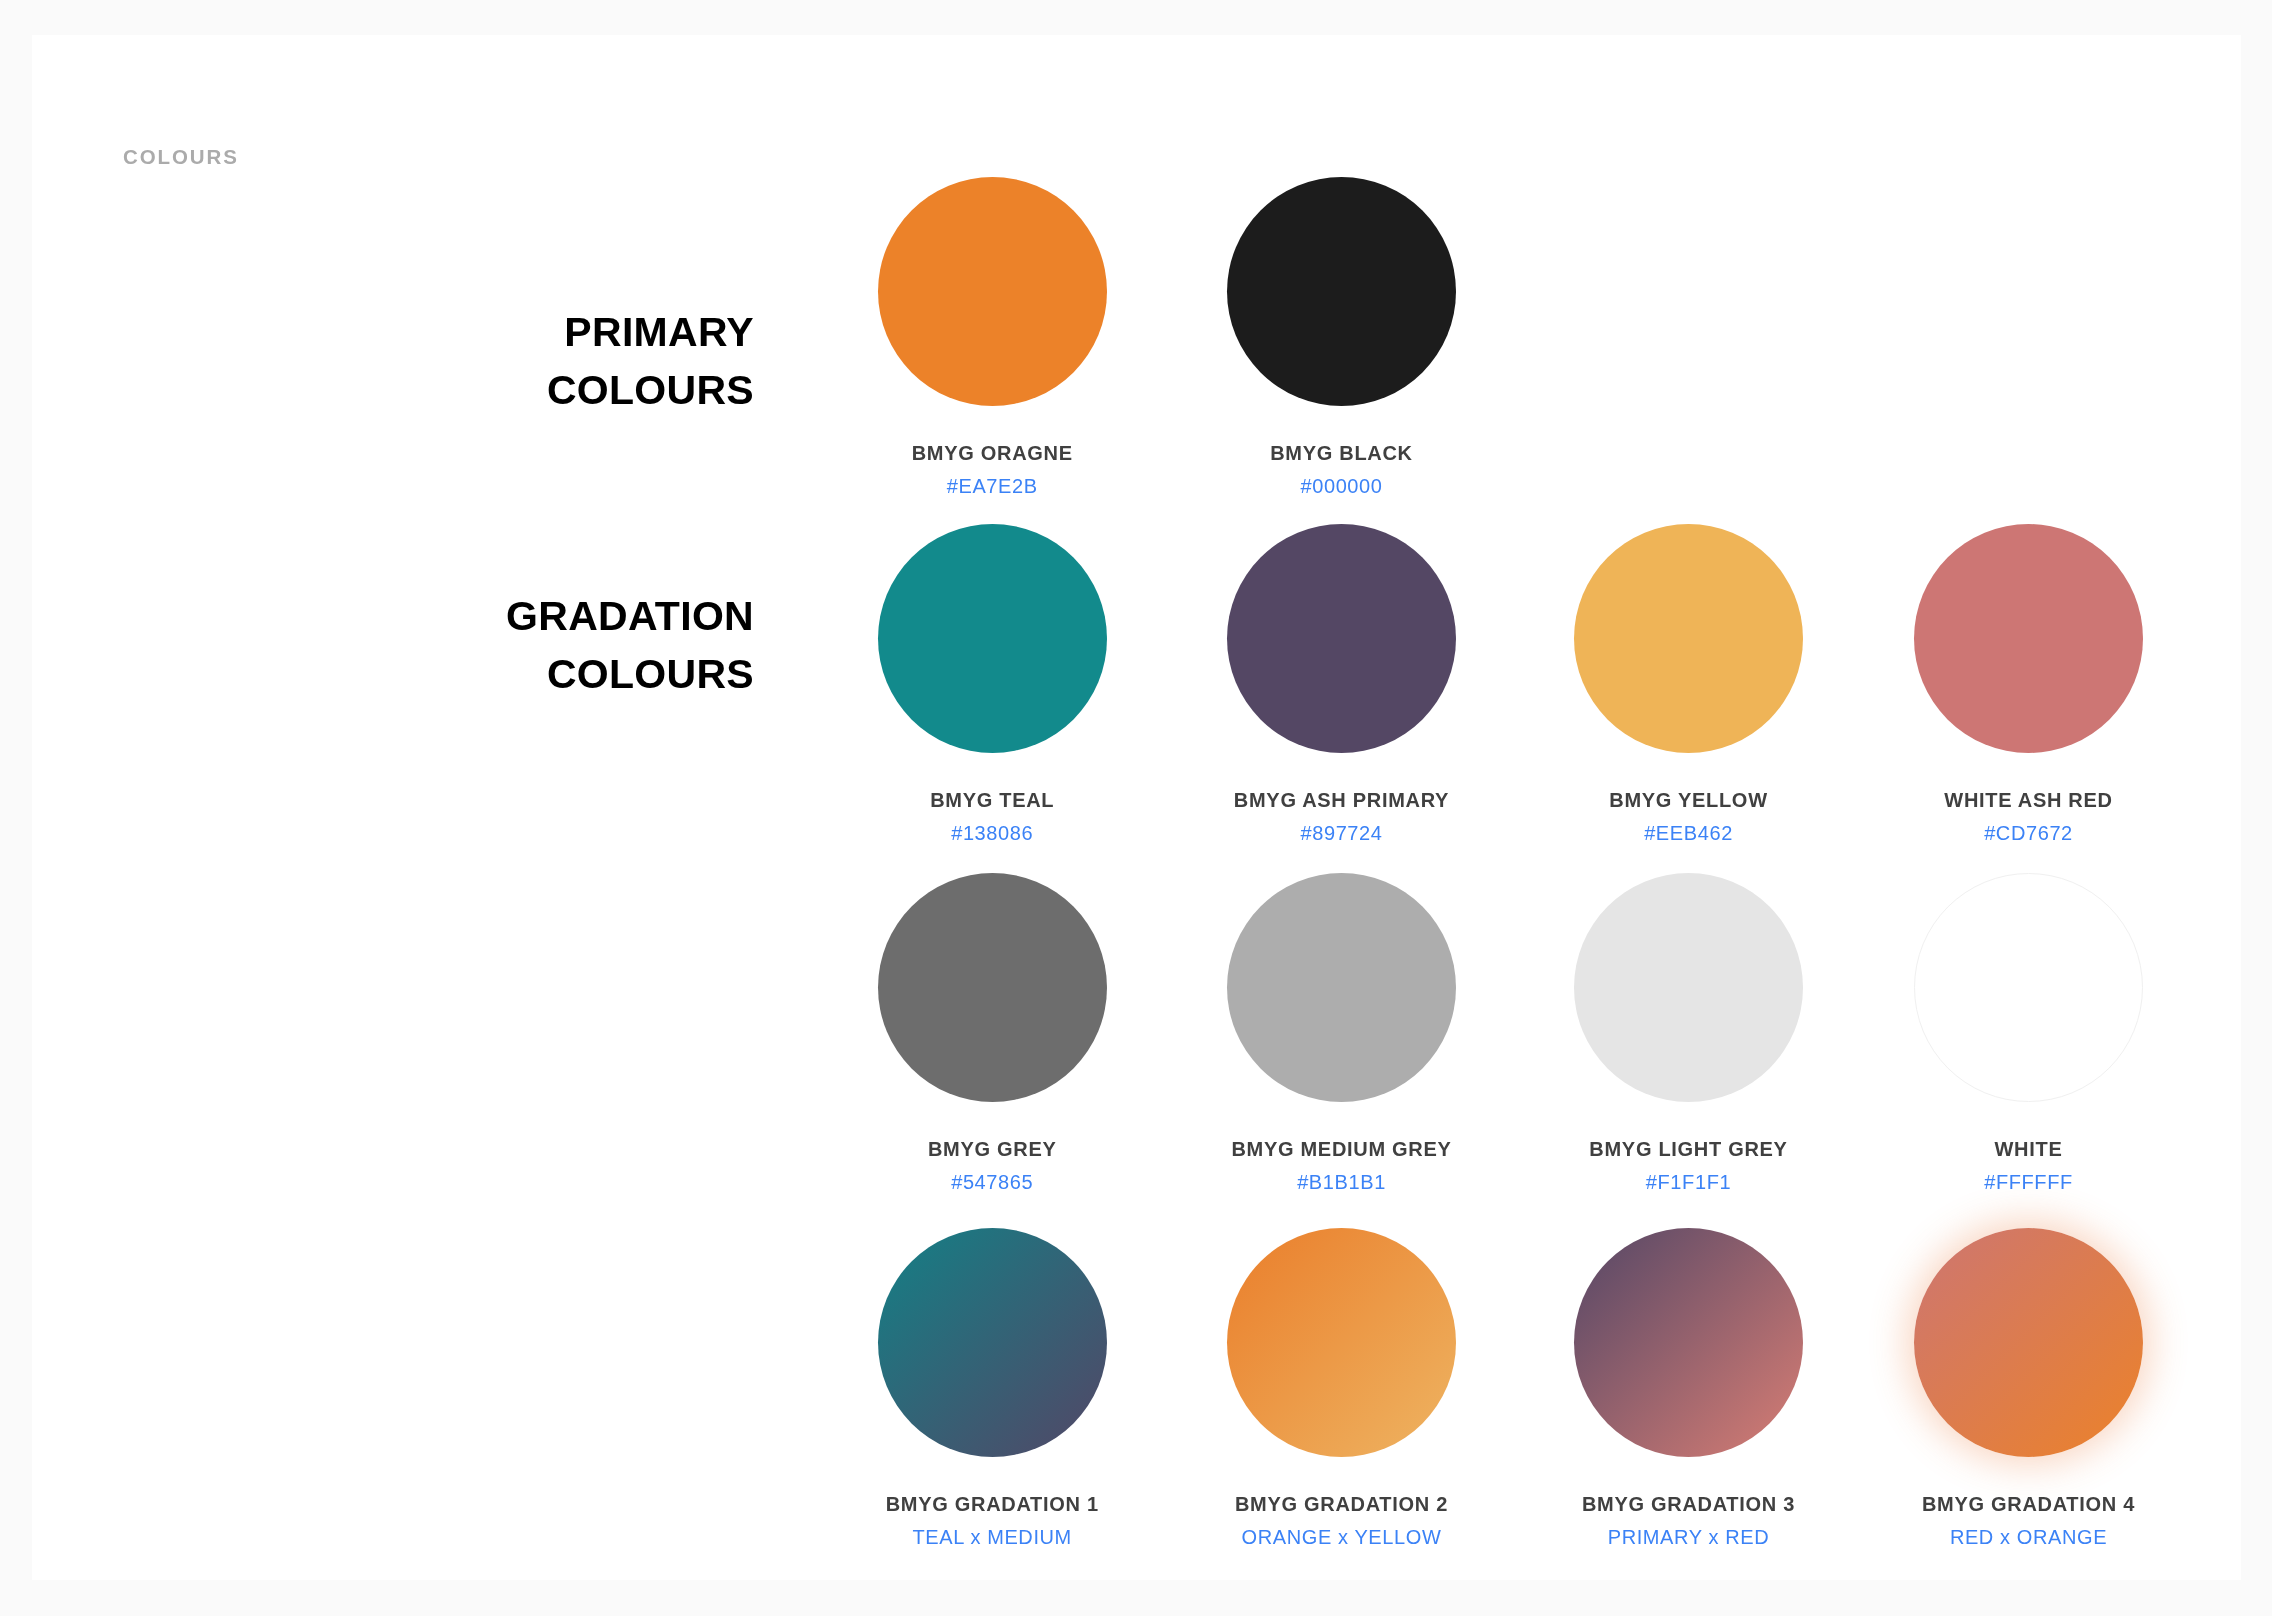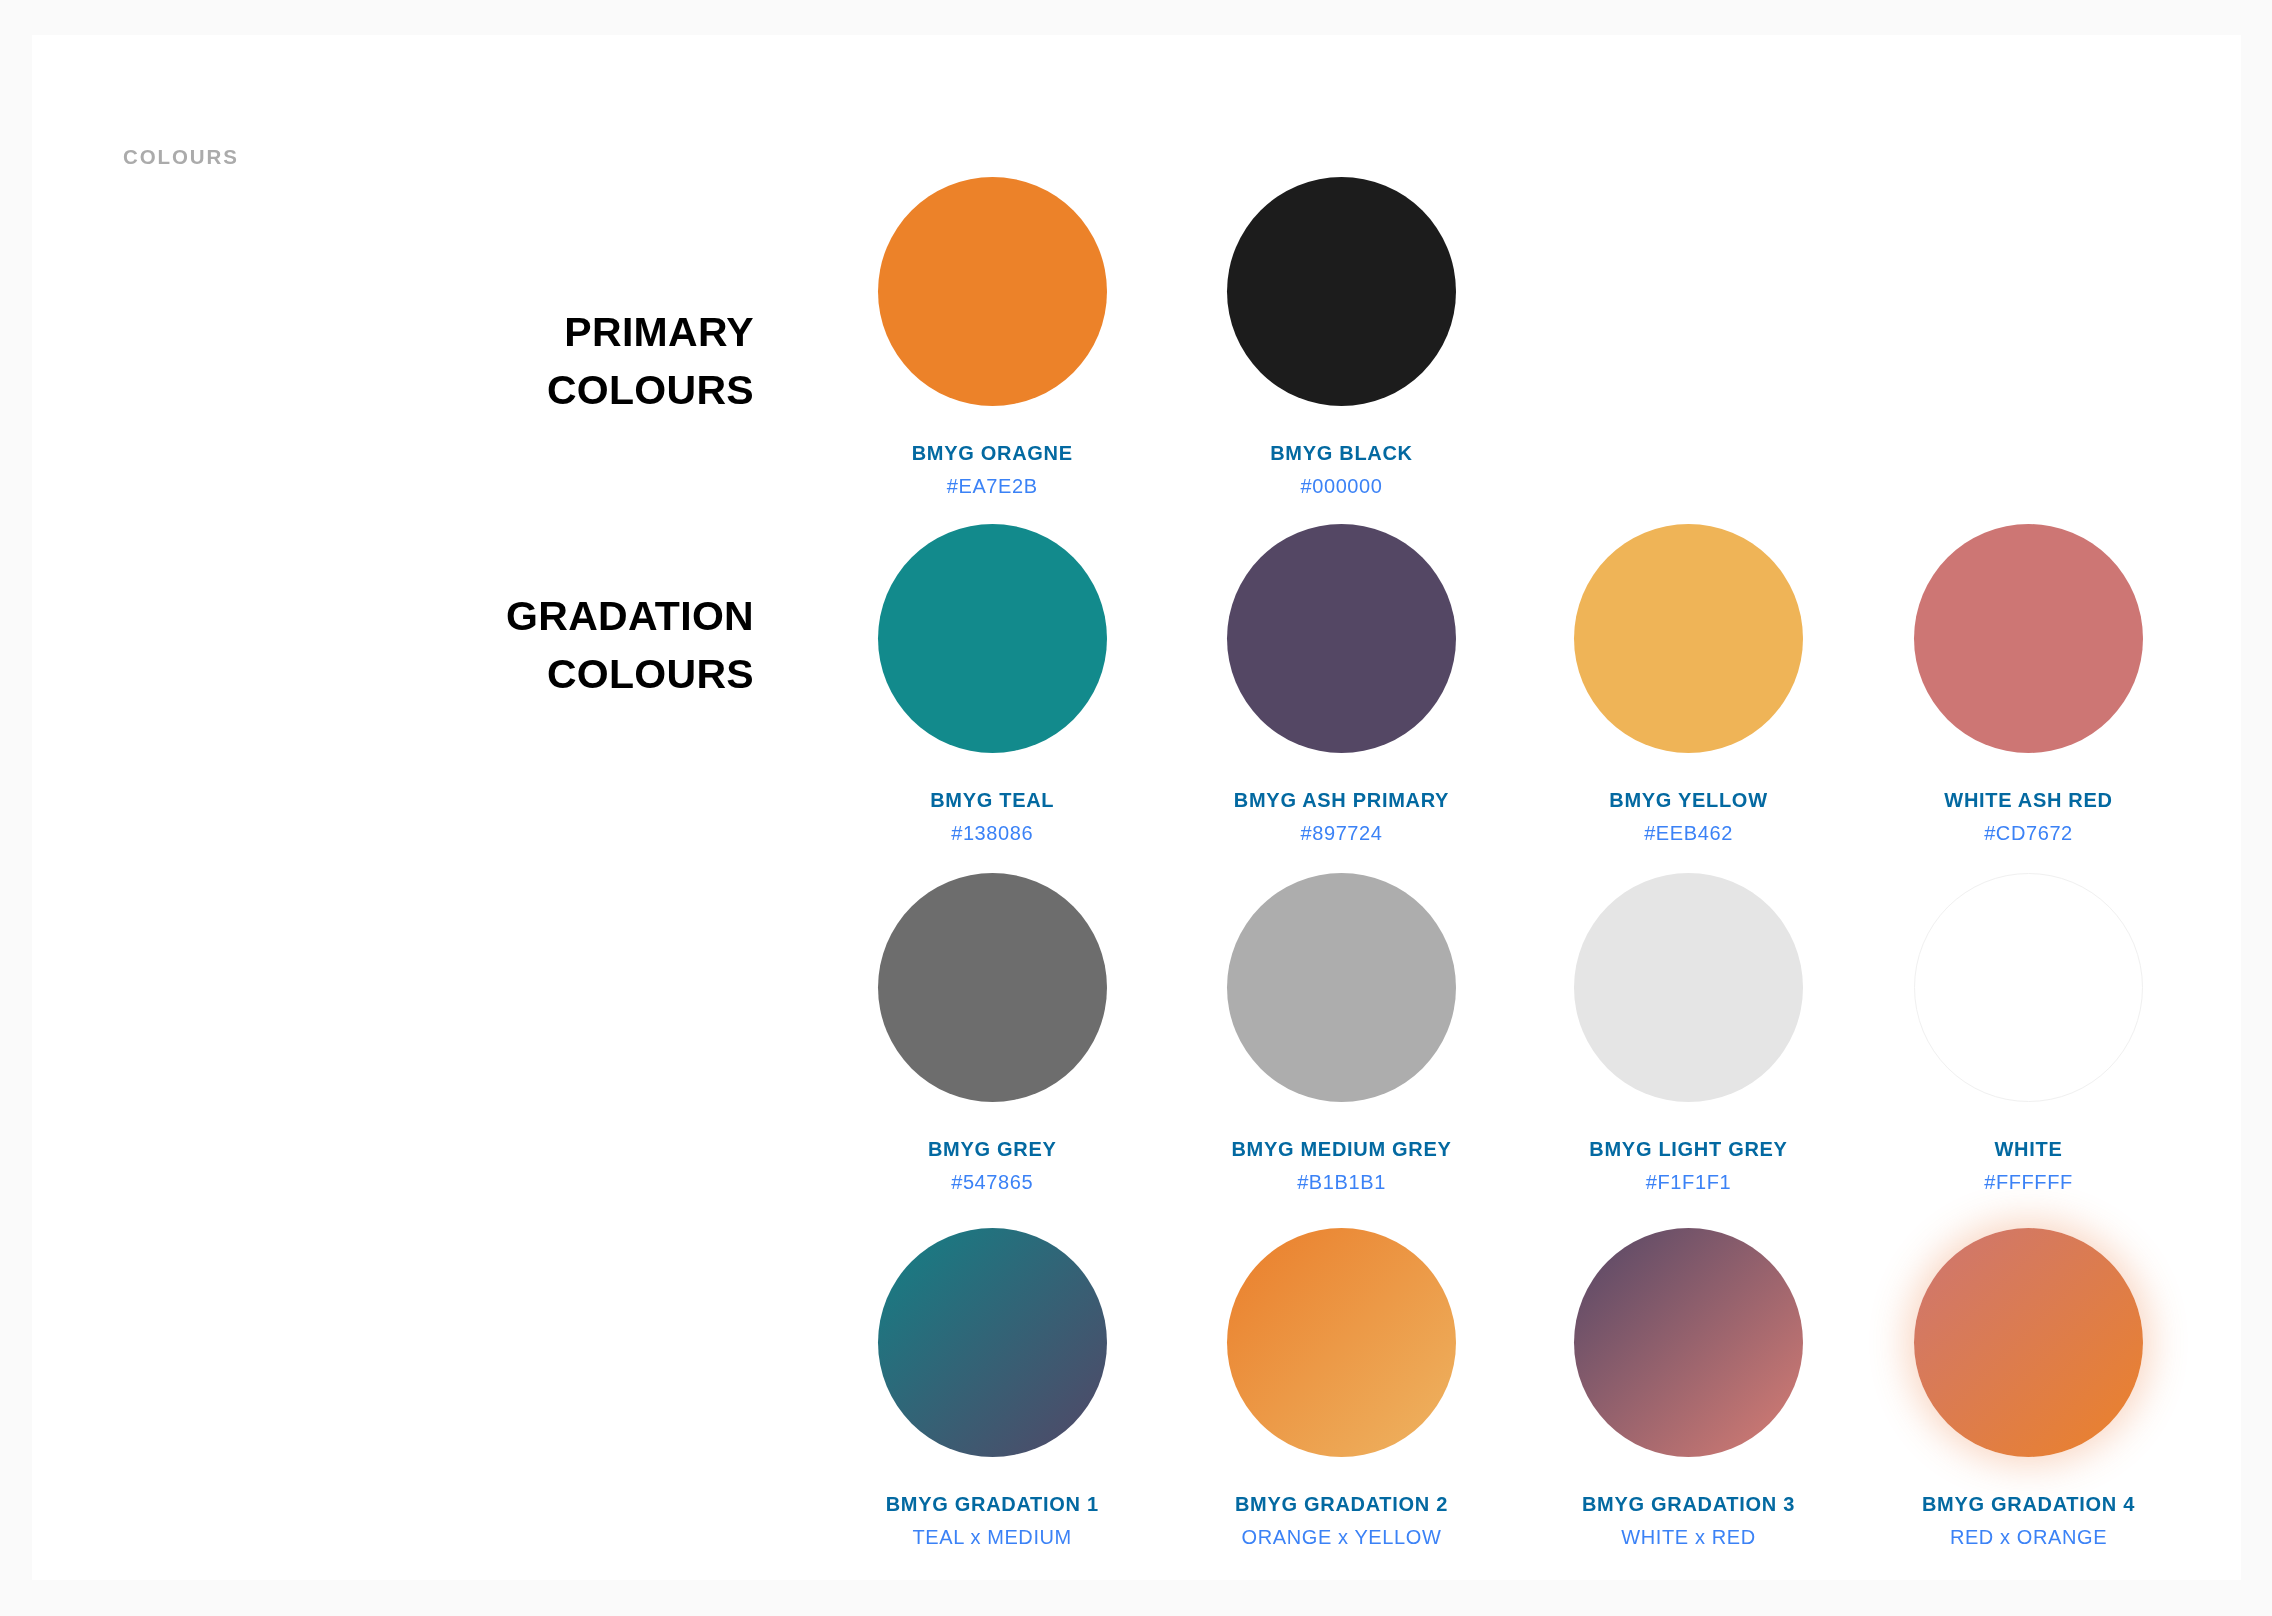--- a/index.html
+++ b/index.html
@@ -87,21 +87,21 @@
 
   .disc.glow {
     box-shadow:0 0 36px 8px rgba(236,122,60,0.30);
   }
 
   .swatch-name {
     margin-top:36px;
     font-size:20px;
     font-weight:700;
     letter-spacing:0.7px;
-    color:#0369a1;
+    color:#404040;
     white-space:nowrap;
   }
 
   .swatch-value {
     margin-top:10.3px;
     font-size:20px;
     font-weight:400;
     letter-spacing:0.6px;
     color:#3b82f6;
     white-space:nowrap;
@@ -187,21 +187,21 @@
         <div class="swatch-value">TEAL x MEDIUM</div>
       </div>
       <div class="swatch col1">
         <div class="disc" style="background: linear-gradient(135deg, rgb(234, 126, 43) 0%, rgb(238, 180, 98) 100%);"></div>
         <div class="swatch-name">BMYG GRADATION 2</div>
         <div class="swatch-value">ORANGE x YELLOW</div>
       </div>
       <div class="swatch col2">
         <div class="disc" style="background: linear-gradient(135deg, rgb(83, 70, 102) 0%, rgb(217, 126, 116) 100%);"></div>
         <div class="swatch-name">BMYG GRADATION 3</div>
-        <div class="swatch-value">WHITE x RED</div>
+        <div class="swatch-value">PRIMARY x RED</div>
       </div>
       <div class="swatch col3">
         <div class="disc glow" style="background: linear-gradient(135deg, rgb(205, 118, 114) 0%, rgb(236, 130, 41) 100%);"></div>
         <div class="swatch-name">BMYG GRADATION 4</div>
         <div class="swatch-value">RED x ORANGE</div>
       </div>
     </div>
 
 </div>
 

